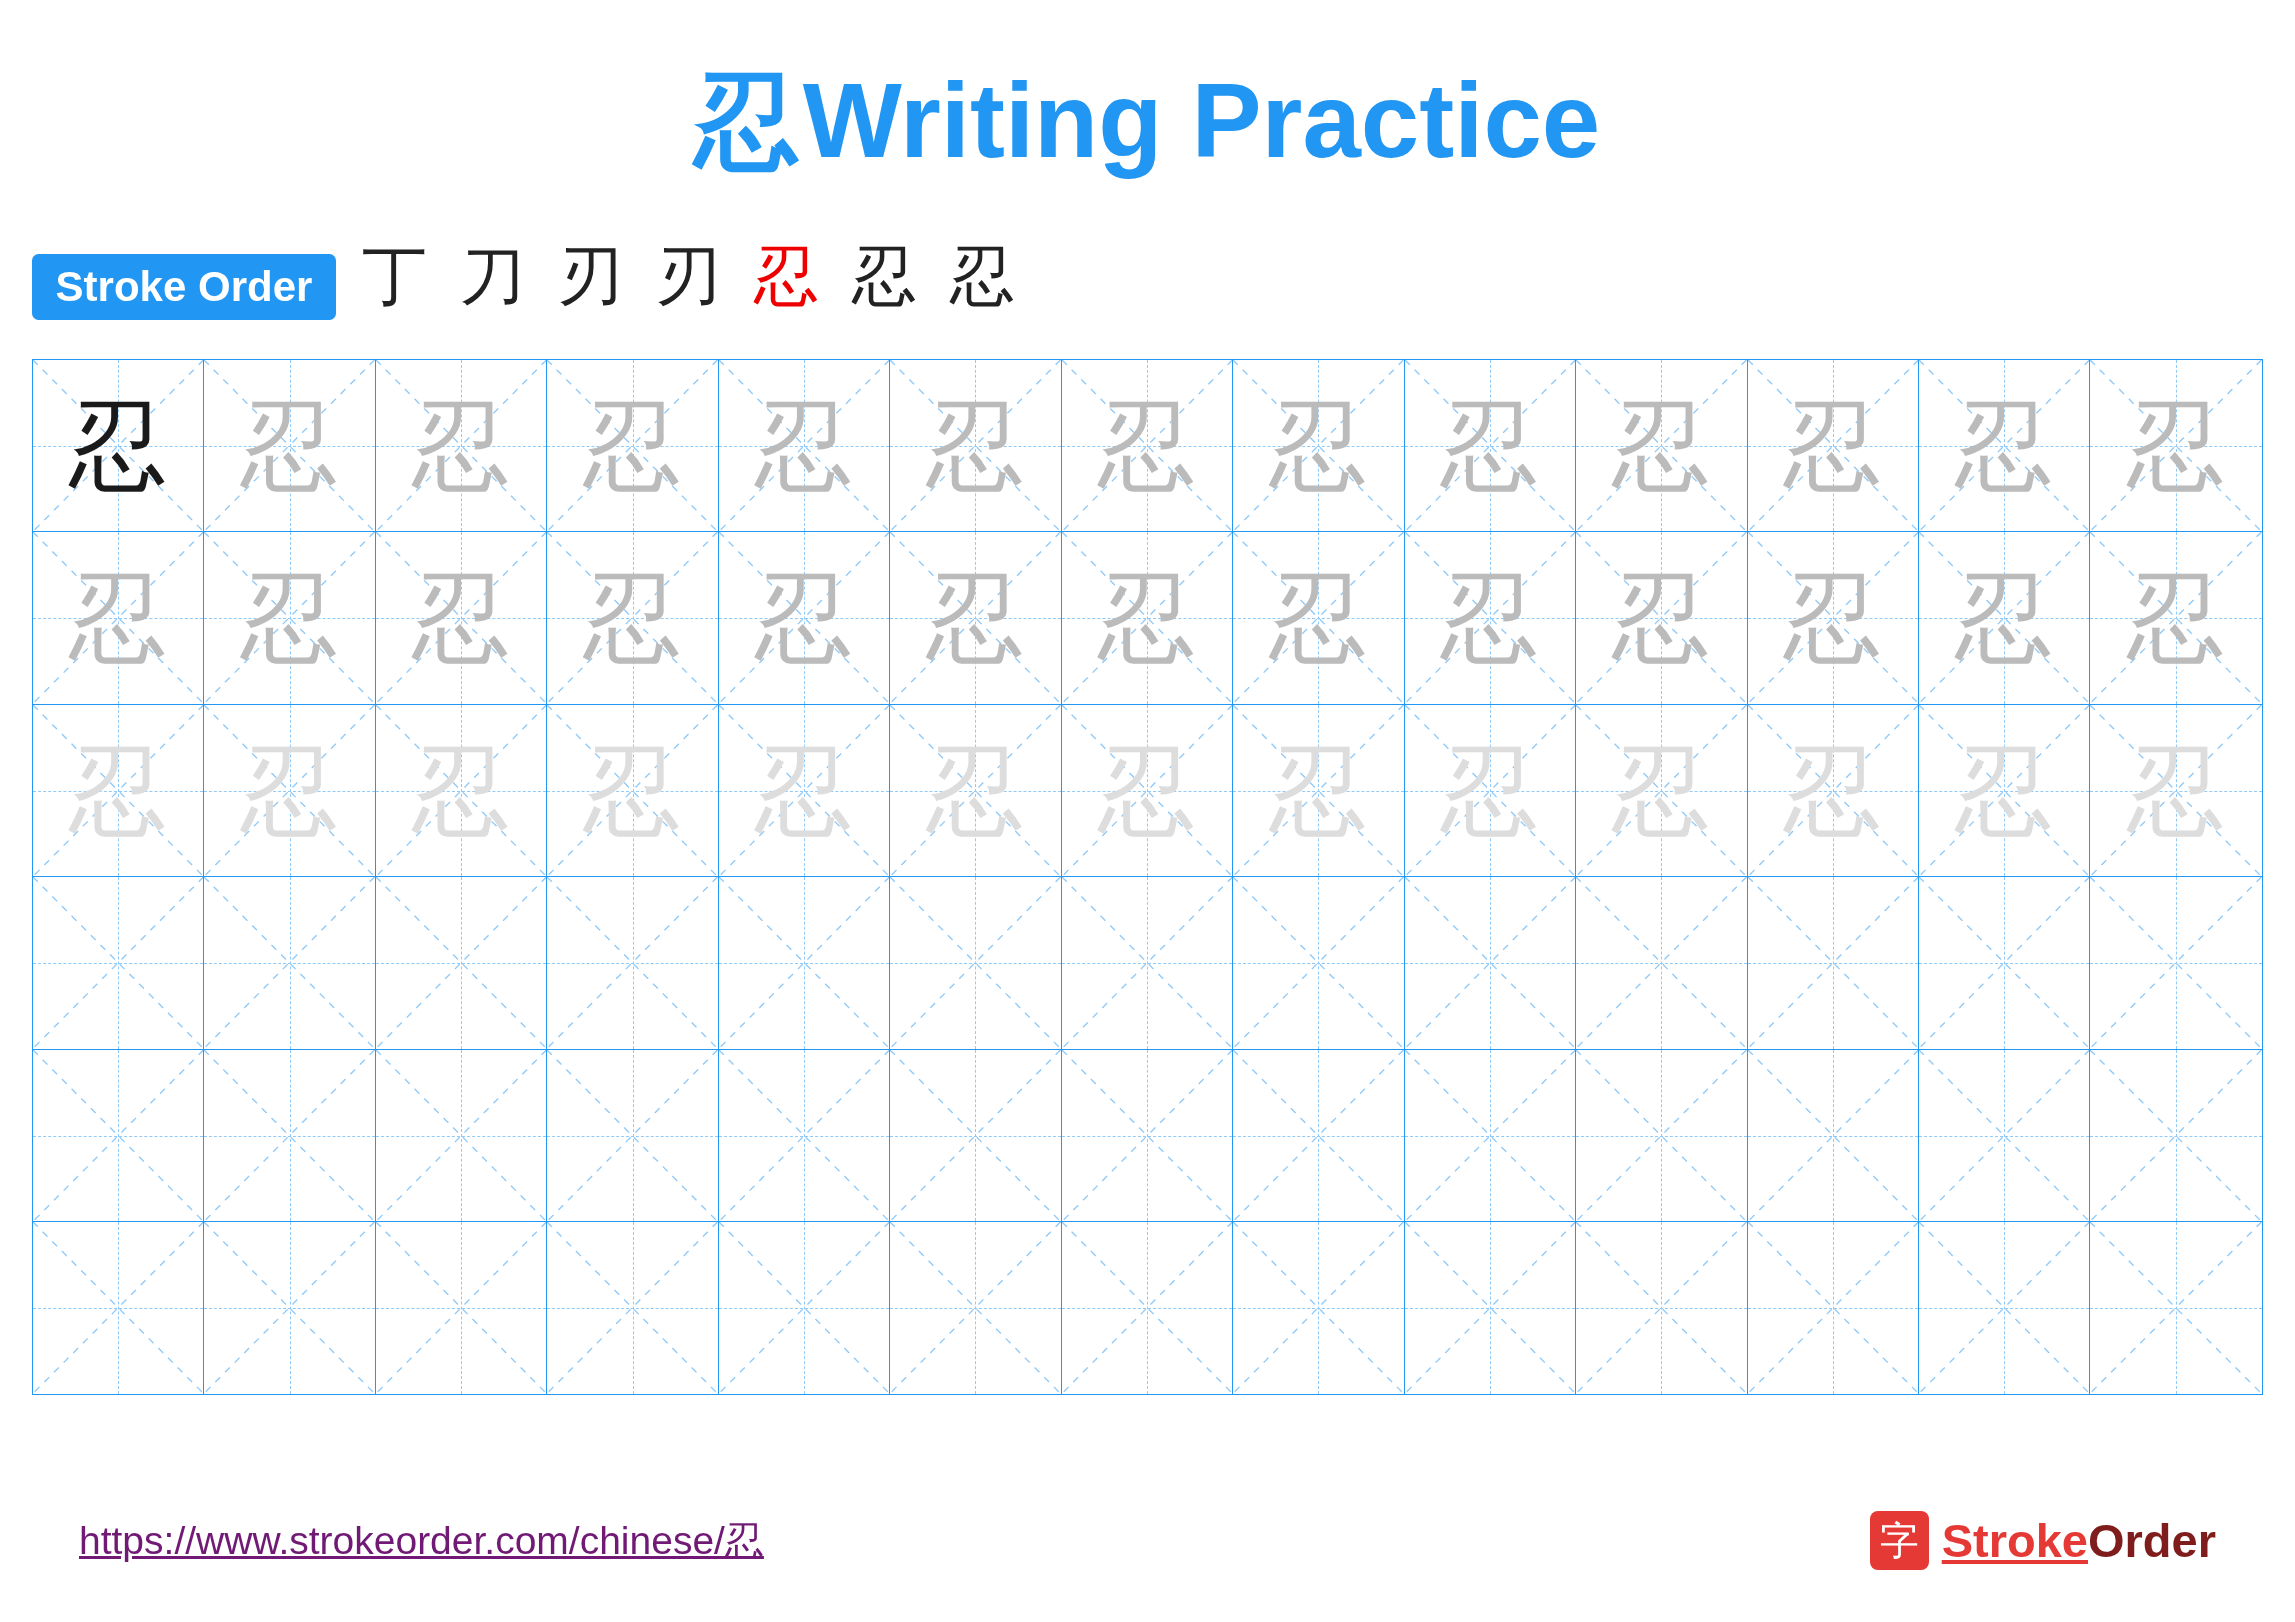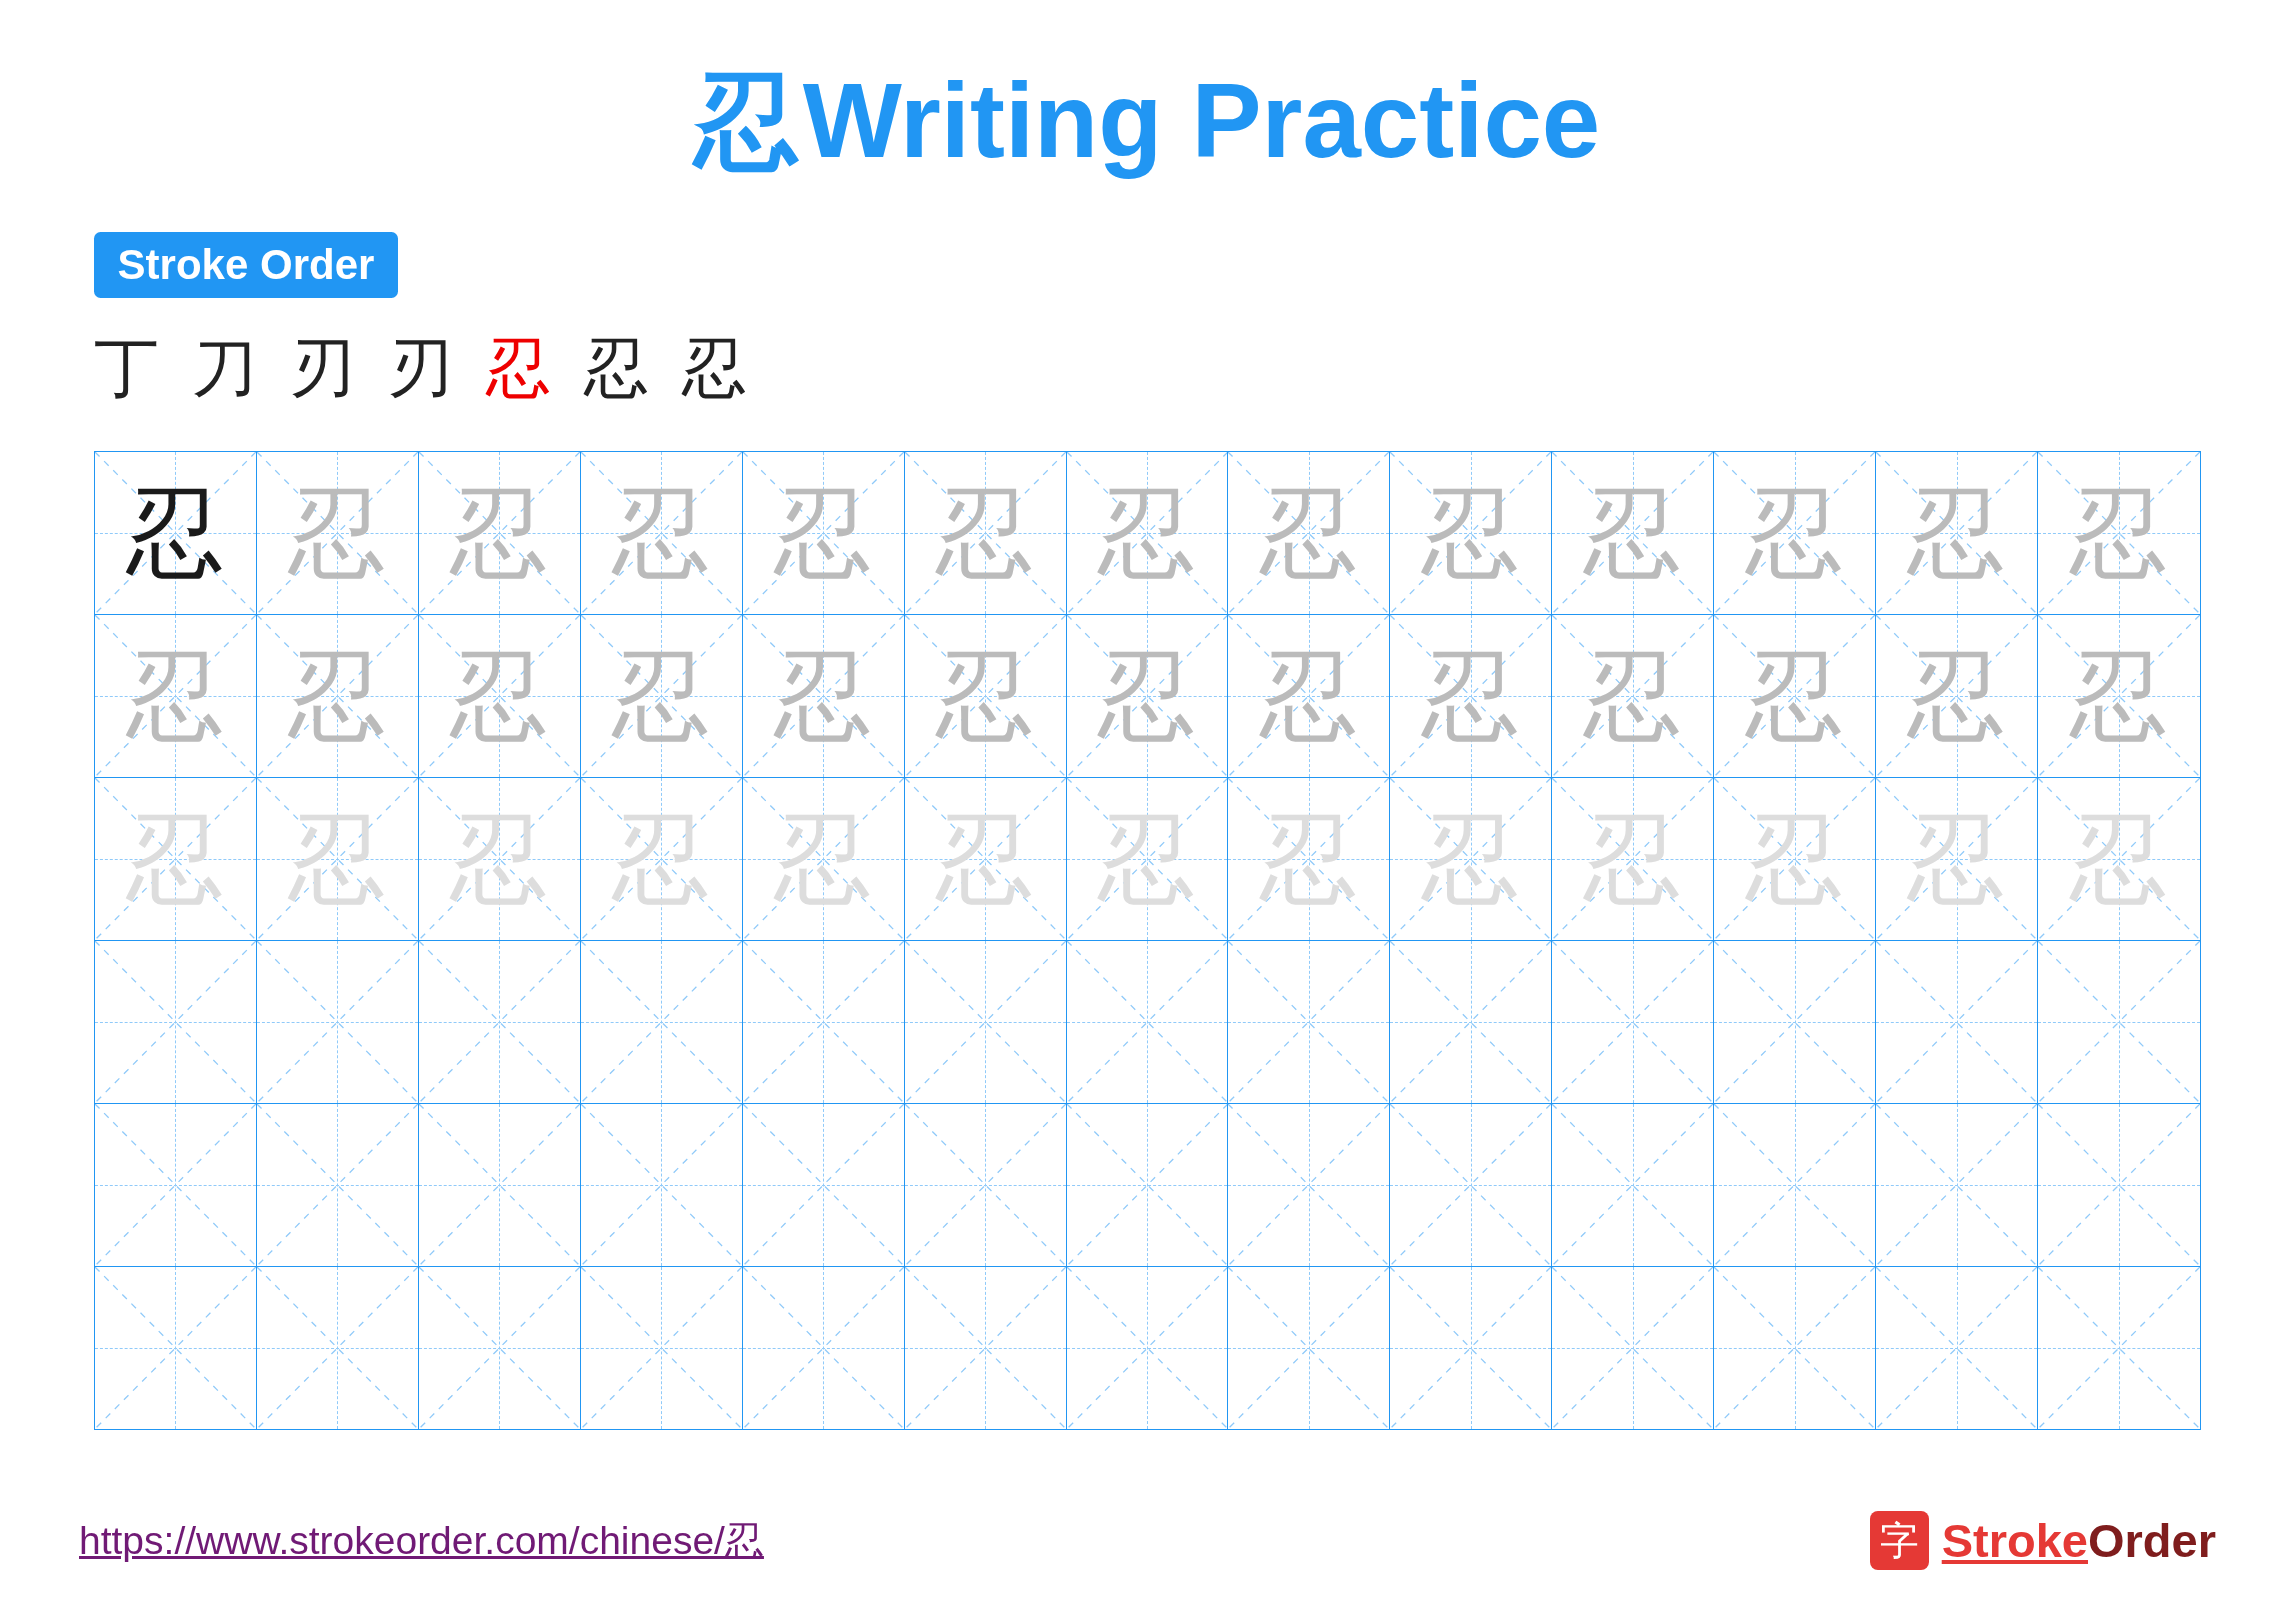--- a/index.html
+++ b/index.html
@@ -10,21 +10,21 @@
       height: 1622px;
       position: relative;
       overflow: hidden;
     }
 
     .page {
       width: 2295px;
       height: 1622px;
       background: #fff;
       position: relative;
-      padding: 52px 94px;
+      padding: 52px 32px;
     }
 
     
     .title-area {
       text-align: center;
       margin-bottom: 39px;
     }
     .title-char {
       color: #2196F3;
       font-size: 105px;
@@ -32,24 +32,23 @@
     }
     .title-text {
       color: #2196F3;
       font-size: 105px;
       font-weight: bold;
     }
 
     
     .stroke-order-row {
       display: flex;
-      align-items: flex-start;
+      align-items: flex-end;
       margin-bottom: 39px;
       gap: 26px;
-      flex-direction: column;
     }
     .stroke-order-badge {
       background: #2196F3;
       color: #fff;
       font-size: 42px;
       font-weight: bold;
       padding: 9.2px 23.6px;
       border-radius: 6.5px;
       white-space: nowrap;
     }

